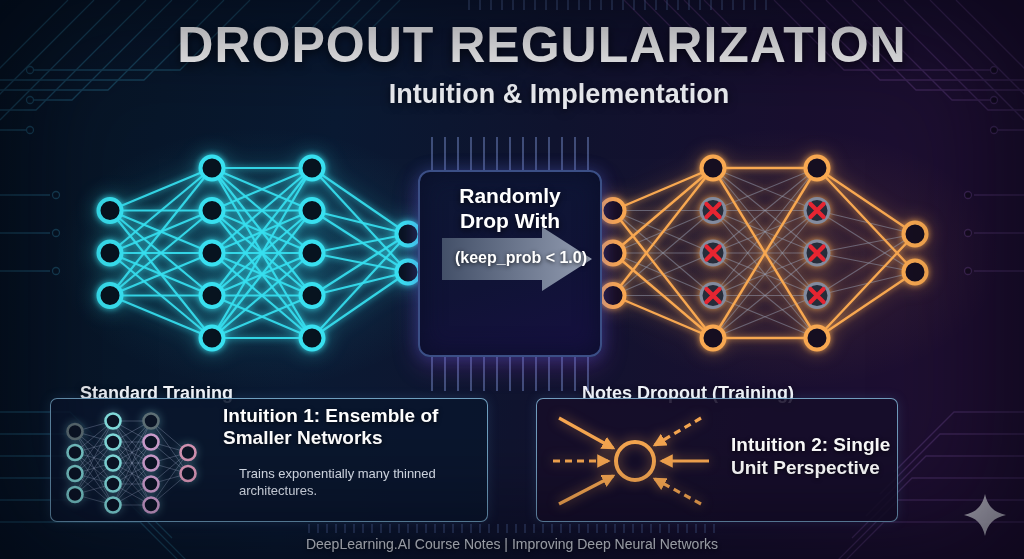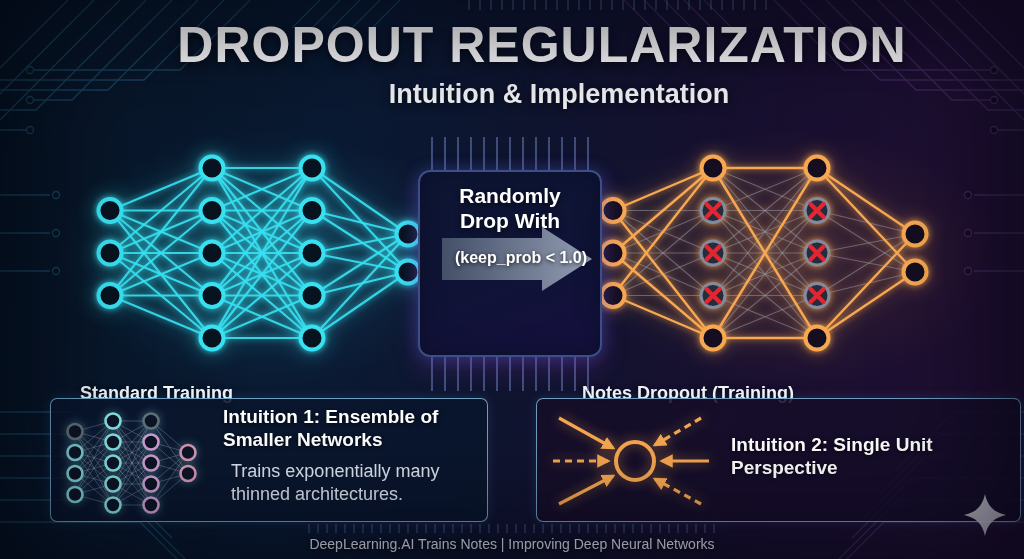--- a/index.html
+++ b/index.html
@@ -44,28 +44,28 @@
     font-size:16px;font-weight:bold;color:#fff;text-shadow:0 1px 4px rgba(0,0,0,.8);}
   
   .comb{position:absolute;background:repeating-linear-gradient(90deg, rgba(92,118,175,.38) 0 2px, transparent 2px 11px);}
   #comb-top{left:468px;top:0;width:306px;height:10px;}
   #comb-bottom{left:308px;top:524px;width:414px;height:9px;background:repeating-linear-gradient(90deg, rgba(78,100,156,.42) 0 2px, transparent 2px 9px);}
   
   .card{position:absolute;top:398px;height:124px;border-radius:7px;box-sizing:border-box;
     border:1.5px solid rgba(138,194,228,.8);display:flex;align-items:center;
     box-shadow:0 0 12px rgba(90,150,210,.18);}
   #card-1{left:50px;width:438px;background:rgba(10,23,45,.88);}
-  #card-2{left:536px;width:485px;background:rgba(23,15,42,.88);}
+  #card-2{left:536px;width:362px;background:rgba(23,15,42,.88);}
   .card-icon{flex:none;margin-left:4px;}
   #mini-net{filter:drop-shadow(0 0 5px rgba(130,215,225,.40));}
   #single-unit{filter:drop-shadow(0 0 6px rgba(248,168,81,.55));}
   .card-text{padding-left:10px;padding-right:6px;}
   .card-heading{font-size:19px;font-weight:bold;line-height:1.2;margin:0 0 7px 0;
     text-shadow:0 1px 4px rgba(0,0,0,.7);}
-  .card-body{font-size:18px;line-height:1.28;color:#dde4ef;margin:8px;}
+  .card-body{font-size:13px;line-height:1.28;color:#dde4ef;margin:16px;}
   
   #footer{left:0;top:536px;width:100%;text-align:center;font-size:14px;color:#e9edf5;
     text-shadow:0 1px 4px rgba(0,0,0,.8);}
 </style>
 </head>
 <body>
 
 <div class="stage">
 
   <svg id="bg-circuits" class="abs" width="1024" height="559" style="left:0;top:0">
@@ -417,19 +417,19 @@
         <line x1="12" y1="57" x2="67" y2="57" stroke="#f8a851" stroke-width="3.2" marker-end="url(#ah)" stroke-dasharray="7 5"></line>
         <line x1="160" y1="14" x2="114" y2="41" stroke="#f8a851" stroke-width="3.2" marker-end="url(#ah)" stroke-dasharray="7 5"></line>
         <line x1="160" y1="100" x2="114" y2="75" stroke="#f8a851" stroke-width="3.2" marker-end="url(#ah)" stroke-dasharray="7 5"></line>
         <circle cx="94" cy="57" r="19" fill="none" stroke="#f8a851" stroke-width="4"></circle>
       </svg>
     <div class="card-text">
       <p class="card-heading">Intuition 2: Single Unit Perspective</p>
     </div>
   </div>
 
-  <div id="footer" class="abs">DeepLearning.AI Trains Notes | Improving Deep Neural Networks</div>
+  <div id="footer" class="abs">DeepLearning.AI Course Notes | Improving Deep Neural Networks</div>
 
   <svg class="abs" width="46" height="46" style="left:962px;top:492px">
     <path id="sparkle-path" d="M23,2 C25.5,14 32,20.5 44,23 C32,25.5 25.5,32 23,44 C20.5,32 14,25.5 2,23 C14,20.5 20.5,14 23,2 Z" opacity="0.92" fill="#cfccd8"></path>
   </svg>
 
 </div>
 
 </body></html>

